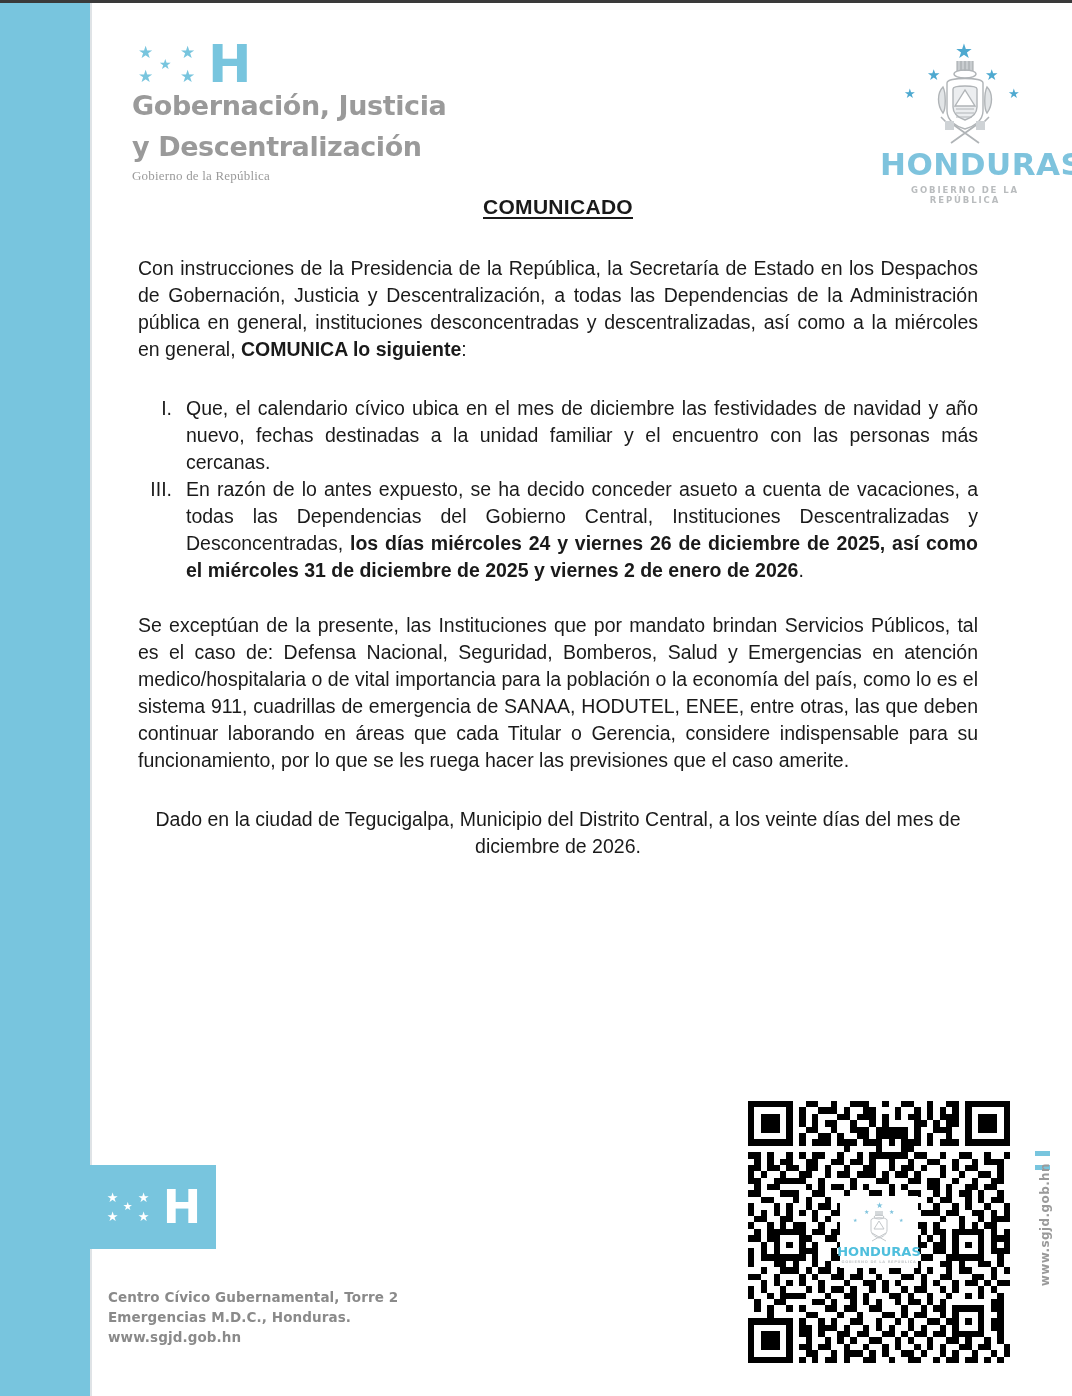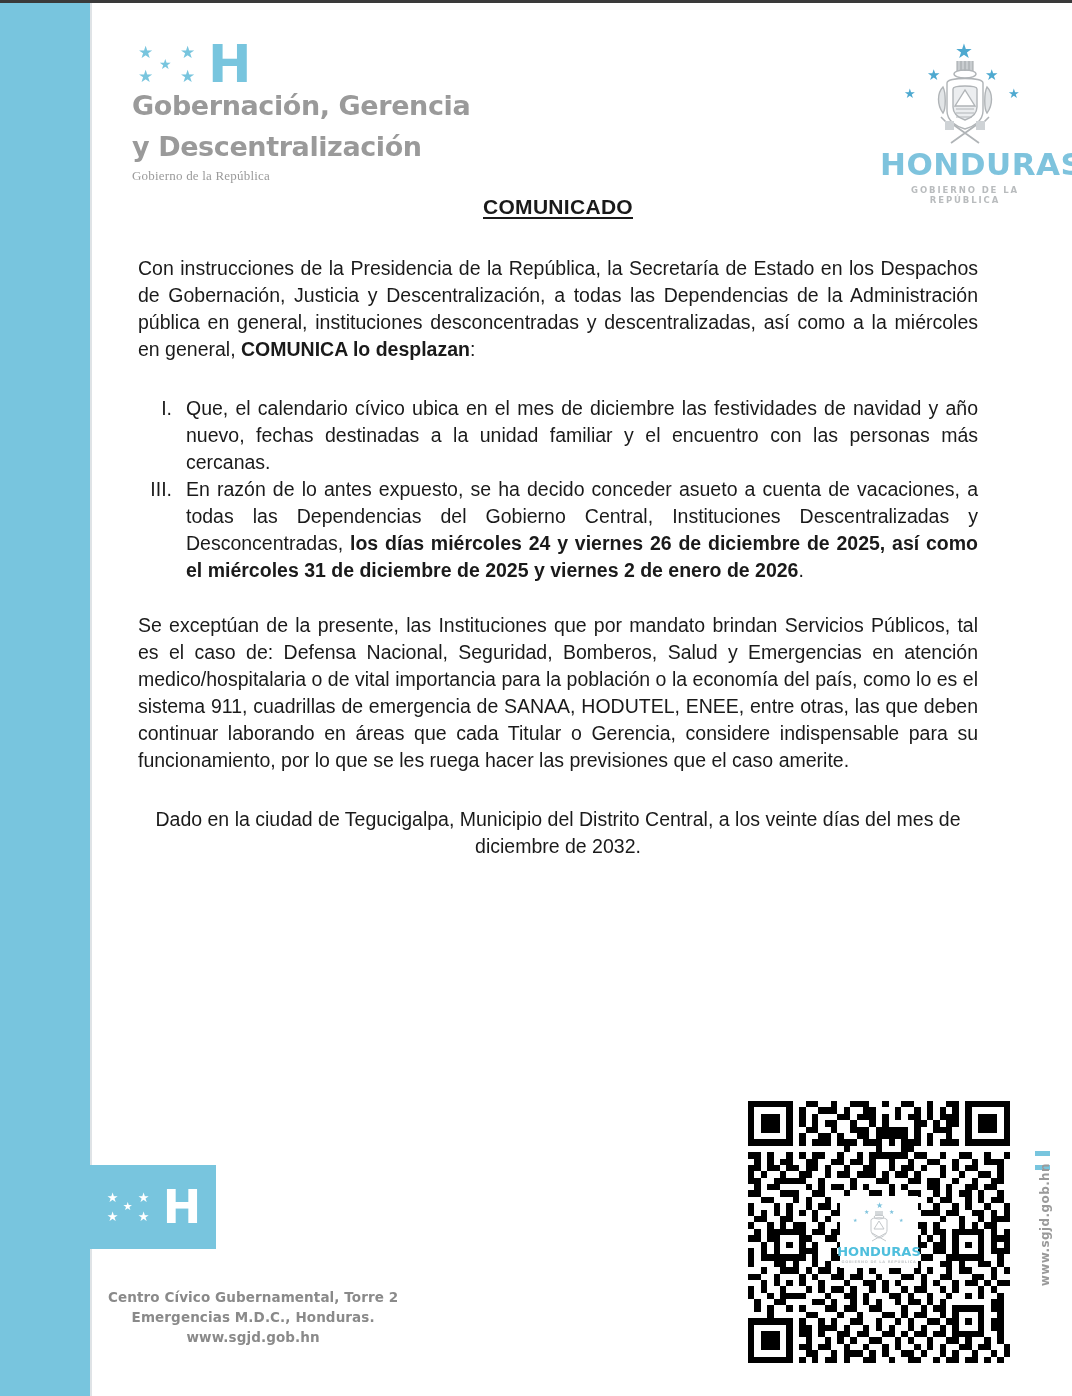--- a/index.html
+++ b/index.html
@@ -230,21 +230,20 @@
   .footer-address {
     position: absolute;
     left: 108px;
     top: 1284px;
     font-family: "DejaVu Sans", sans-serif;
     font-weight: 700;
     font-size: 13.5px;
     line-height: 20px;
     color: #8a8a8a;
     letter-spacing: 0.1px;
-    text-align: center;
   }
 
   
   .qr-wrap {
     position: absolute;
     left: 748px;
     top: 1098px;
     width: 262px;
     height: 262px;
   }
@@ -336,21 +335,21 @@
       <div class="stars-h">
         <div class="star-cluster">
           <span class="st s1">★</span>
           <span class="st s2">★</span>
           <span class="st s3">★</span>
           <span class="st s4">★</span>
           <span class="st s5">★</span>
         </div>
         <div class="big-h">H</div>
       </div>
-      <div class="ministry-name">Gobernación, Gerencia</div>
+      <div class="ministry-name">Gobernación, Justicia</div>
       <div class="ministry-name" style="margin-top:12px">y Descentralización</div>
       <div class="ministry-sub">Gobierno de la República</div>
     </div>
 
     <div class="logo-right">
       <div class="coat">
         <span class="arc-star a1">★</span>
         <span class="arc-star a2">★</span>
         <span class="arc-star a3">★</span>
         <span class="arc-star a4">★</span>
@@ -373,42 +372,42 @@
       </div>
       <div class="honduras-word">HONDURAS</div>
       <div class="honduras-sub">GOBIERNO DE LA REPÚBLICA</div>
     </div>
   </div>
 
   <div class="content">
 
     <div class="doc-title">COMUNICADO</div>
 
-    <p class="para"><span>Con instrucciones de la Presidencia de la República, la Secretaría de Estado en los Despachos de Gobernación, Justicia y Descentralización, a todas las Dependencias de la Administración pública en general, instituciones desconcentradas y descentralizadas, así como a la miércoles en general, </span><b>COMUNICA lo desplazan</b><span>:</span></p>
+    <p class="para"><span>Con instrucciones de la Presidencia de la República, la Secretaría de Estado en los Despachos de Gobernación, Justicia y Descentralización, a todas las Dependencias de la Administración pública en general, instituciones desconcentradas y descentralizadas, así como a la miércoles en general, </span><b>COMUNICA lo siguiente</b><span>:</span></p>
 
     <div class="spacer-md"></div>
 
     <ol class="roman">
       <li>
         <span class="marker">I.</span>
         <span>Que, el calendario cívico ubica en el mes de diciembre las festividades de navidad y año nuevo, fechas destinadas a la unidad familiar y el encuentro con las personas más cercanas.</span>
       </li>
       <li>
         <span class="marker">III.</span>
         <span>En razón de lo antes expuesto, se ha decido conceder asueto a cuenta de vacaciones, a todas las Dependencias del Gobierno Central, Instituciones Descentralizadas y Desconcentradas, </span><b>los días miércoles 24 y viernes 26 de diciembre de 2025, así como el miércoles 31 de diciembre de 2025 y viernes 2 de enero de 2026</b><span>.</span>
       </li>
     </ol>
 
     <div class="spacer-md"></div>
 
     <p class="para">Se exceptúan de la presente, las Instituciones que por mandato brindan Servicios Públicos, tal es el caso de: Defensa Nacional, Seguridad, Bomberos, Salud y Emergencias en atención medico/hospitalaria o de vital importancia para la población o la economía del país, como lo es el sistema 911, cuadrillas de emergencia de SANAA, HODUTEL, ENEE, entre otras, las que deben continuar laborando en áreas que cada Titular o Gerencia, considere indispensable para su funcionamiento, por lo que se les ruega hacer las previsiones que el caso amerite.</p>
 
     <div class="spacer-md"></div>
 
-    <p class="para center">Dado en la ciudad de Tegucigalpa, Municipio del Distrito Central, a los veinte días del mes de diciembre de 2032.</p>
+    <p class="para center">Dado en la ciudad de Tegucigalpa, Municipio del Distrito Central, a los veinte días del mes de diciembre de 2026.</p>
   </div>
 
   <div class="footer-logo">
     <div class="inner">
       <div class="fcluster">
         <span class="st s1">★</span>
         <span class="st s2">★</span>
         <span class="st s3">★</span>
         <span class="st s4">★</span>
         <span class="st s5">★</span>

